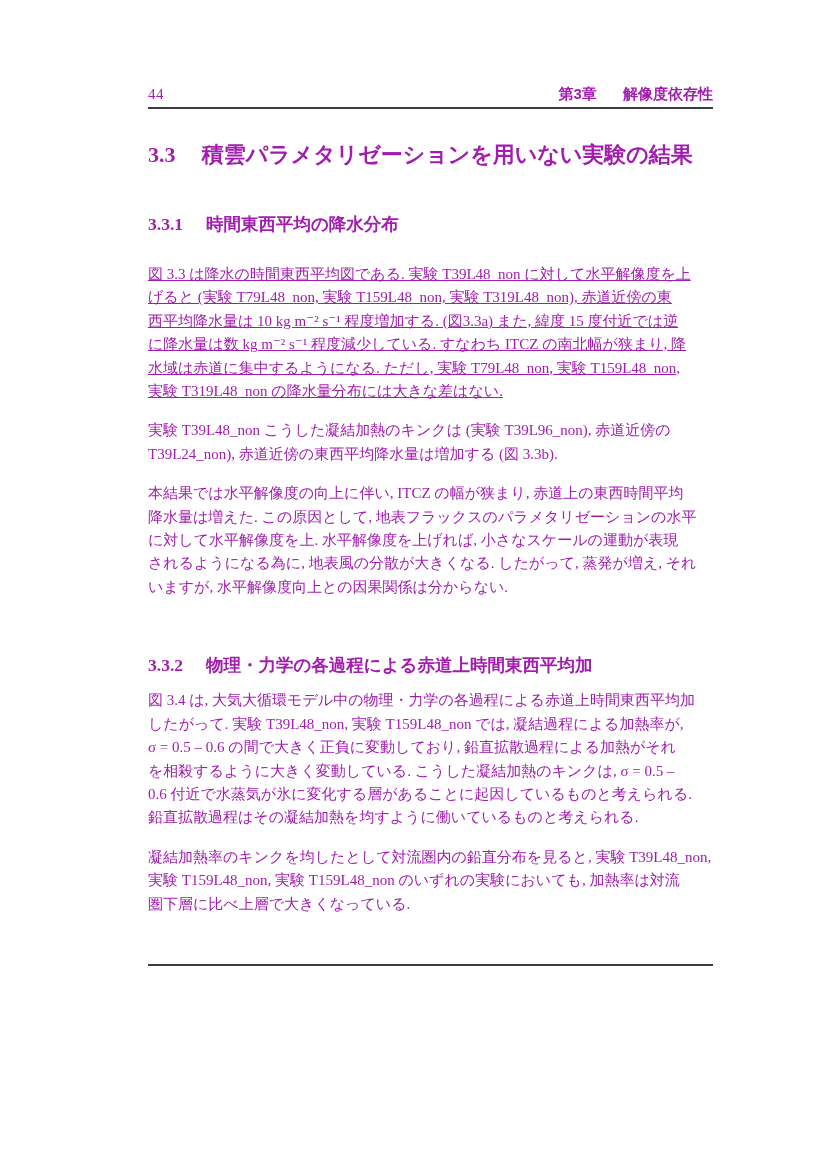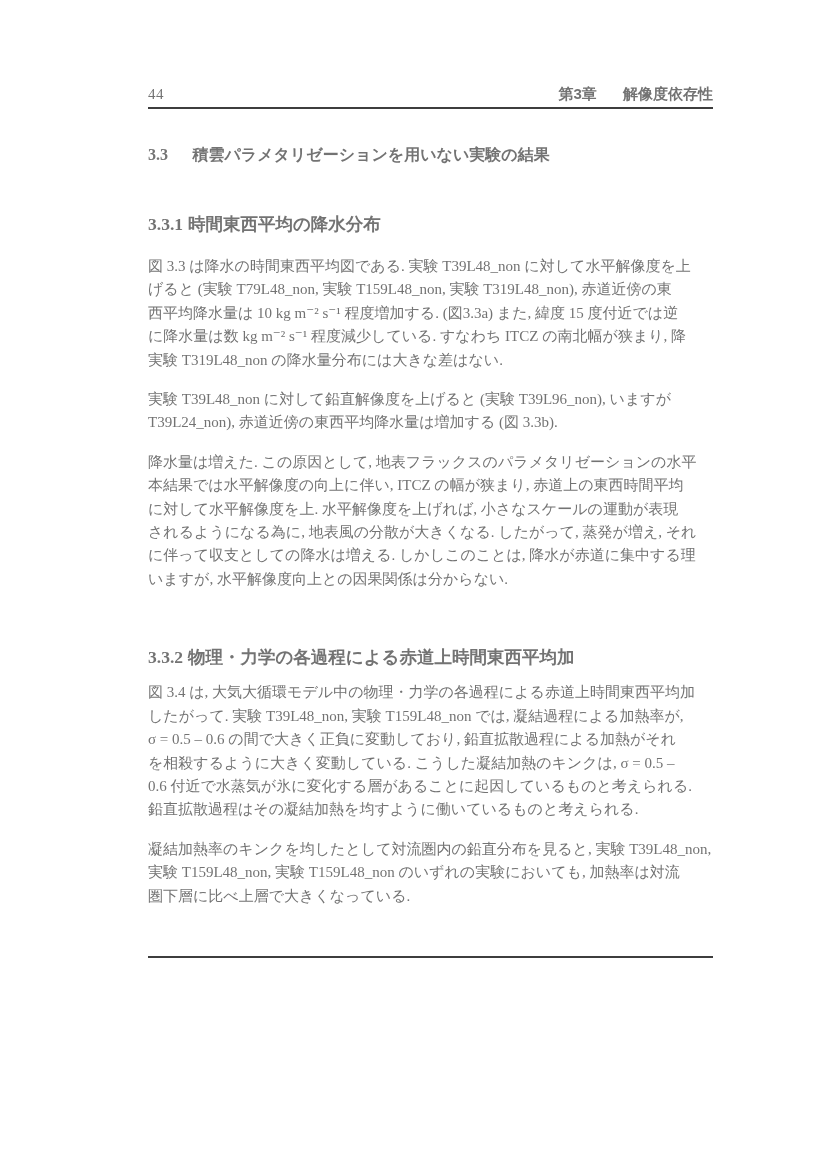--- a/index.html
+++ b/index.html
@@ -5,21 +5,21 @@
   html, body {
     margin: 0;
     padding: 0;
     background: #ffffff;
   }
   .page {
     position: relative;
     width: 826px;
     height: 1169px;
     background: #ffffff;
-    color: #737373;
+    color: #a21caf;
     overflow: hidden;
     font-family: "Liberation Serif", "DejaVu Serif", serif;
     box-sizing: border-box;
     padding: 86px 113px 0 148px;
   }
   
   .running-header {
     display: flex;
     justify-content: space-between;
     align-items: baseline;
@@ -36,21 +36,21 @@
     font-weight: bold;
     font-family: "Liberation Sans", "DejaVu Sans", sans-serif;
     font-size: 15px;
   }
   .running-header .chapter .ch-title {
     margin-left: 22px;
   }
   
   h1.sec {
     margin: 33px 0 0 0;
-    font-size: 16px;
+    font-size: 22px;
     line-height: 26px;
     font-weight: bold;
     font-family: "Liberation Sans", "DejaVu Sans", sans-serif;
   }
   h1.sec .num {
     font-family: "Liberation Serif", "DejaVu Serif", serif;
     font-weight: bold;
   }
   h1.sec .ttl { margin-left: 20px; }
   
@@ -58,34 +58,34 @@
     margin: 0;
     font-size: 17.5px;
     line-height: 21px;
     font-weight: bold;
     font-family: "Liberation Sans", "DejaVu Sans", sans-serif;
   }
   h2.subsec .num {
     font-family: "Liberation Serif", "DejaVu Serif", serif;
     font-weight: bold;
   }
-  h2.subsec .ttl { }
+  h2.subsec .ttl { margin-left: 18px; }
   #subsec-1 { margin-top: 46px; }
   #subsec-2 { margin-top: 56px; }
   
   .para {
     margin: 16px 0 0 0;
     font-size: 15px;
     line-height: 23.4px;
   }
   .para .line {
     white-space: nowrap;
     text-align: left;
   }
-  #para-1 { margin-top: 20px; }
+  #para-1 { margin-top: 28px; text-decoration: underline; }
   #para-4 { margin-top: 13px; }
   
   .footer-rule {
     margin-top: 48px;
     border: none;
     border-top: 2px solid #3d3d3d;
     height: 0;
     width: 100%;
   }
 </style>
@@ -110,34 +110,34 @@
   <h2 class="subsec" id="subsec-1">
     <span class="num">3.3.1</span>
     <span class="ttl">時間東西平均の降水分布</span>
   </h2>
 
   <div class="para" id="para-1">
     <div class="line">図 3.3 は降水の時間東西平均図である. 実験 T39L48_non に対して水平解像度を上</div>
     <div class="line">げると (実験 T79L48_non, 実験 T159L48_non, 実験 T319L48_non), 赤道近傍の東</div>
     <div class="line">西平均降水量は 10 kg m⁻² s⁻¹ 程度増加する. (図3.3a) また, 緯度 15 度付近では逆</div>
     <div class="line">に降水量は数 kg m⁻² s⁻¹ 程度減少している. すなわち ITCZ の南北幅が狭まり, 降</div>
+    <div class="line">水域は赤道に集中するようになる. ただし, 実験 T79L48_non, 実験 T159L48_non,</div>
     <div class="line">実験 T319L48_non の降水量分布には大きな差はない.</div>
   </div>
 
   <div class="para" id="para-2">
-    <div class="line">実験 T39L48_non に対して鉛直解像度を上げると (実験 T39L96_non), いますが</div>
+    <div class="line">実験 T39L48_non こうした凝結加熱のキンクは (実験 T39L96_non), 赤道近傍の</div>
     <div class="line">T39L24_non), 赤道近傍の東西平均降水量は増加する (図 3.3b).</div>
   </div>
 
   <div class="para" id="para-3">
+    <div class="line">本結果では水平解像度の向上に伴い, ITCZ の幅が狭まり, 赤道上の東西時間平均</div>
     <div class="line">降水量は増えた. この原因として, 地表フラックスのパラメタリゼーションの水平</div>
-    <div class="line">本結果では水平解像度の向上に伴い, ITCZ の幅が狭まり, 赤道上の東西時間平均</div>
     <div class="line">に対して水平解像度を上. 水平解像度を上げれば, 小さなスケールの運動が表現</div>
     <div class="line">されるようになる為に, 地表風の分散が大きくなる. したがって, 蒸発が増え, それ</div>
-    <div class="line">に伴って収支としての降水は増える. しかしこのことは, 降水が赤道に集中する理</div>
     <div class="line">いますが, 水平解像度向上との因果関係は分からない.</div>
   </div>
 
   <h2 class="subsec" id="subsec-2">
     <span class="num">3.3.2</span>
     <span class="ttl">物理・力学の各過程による赤道上時間東西平均加</span>
   </h2>
 
   <div class="para" id="para-4">
     <div class="line">図 3.4 は, 大気大循環モデル中の物理・力学の各過程による赤道上時間東西平均加</div>

